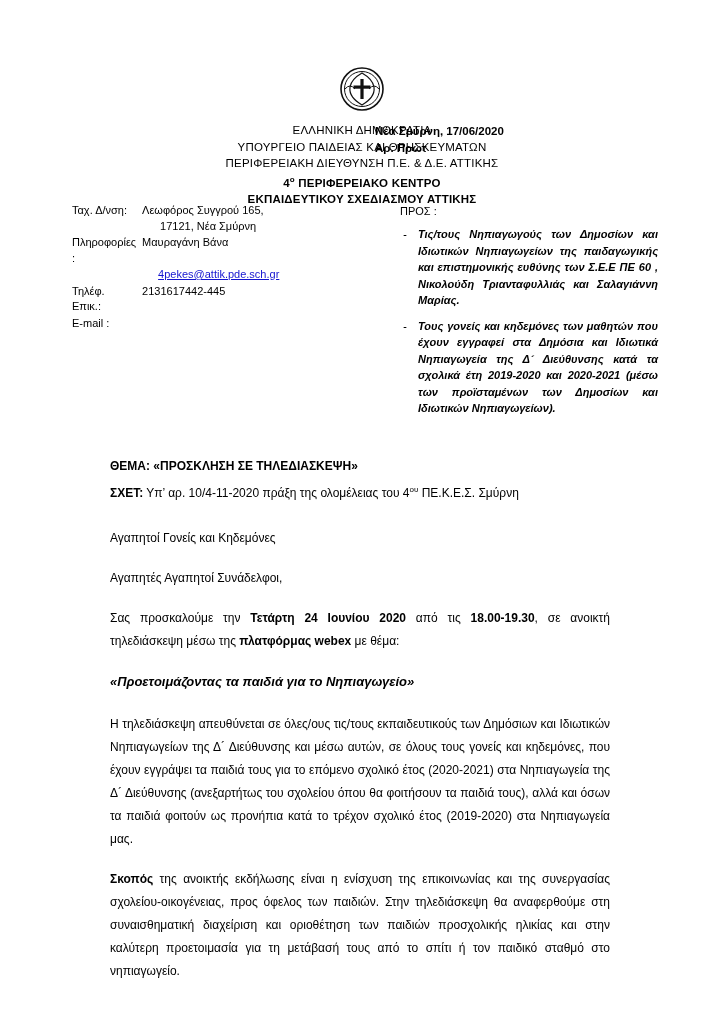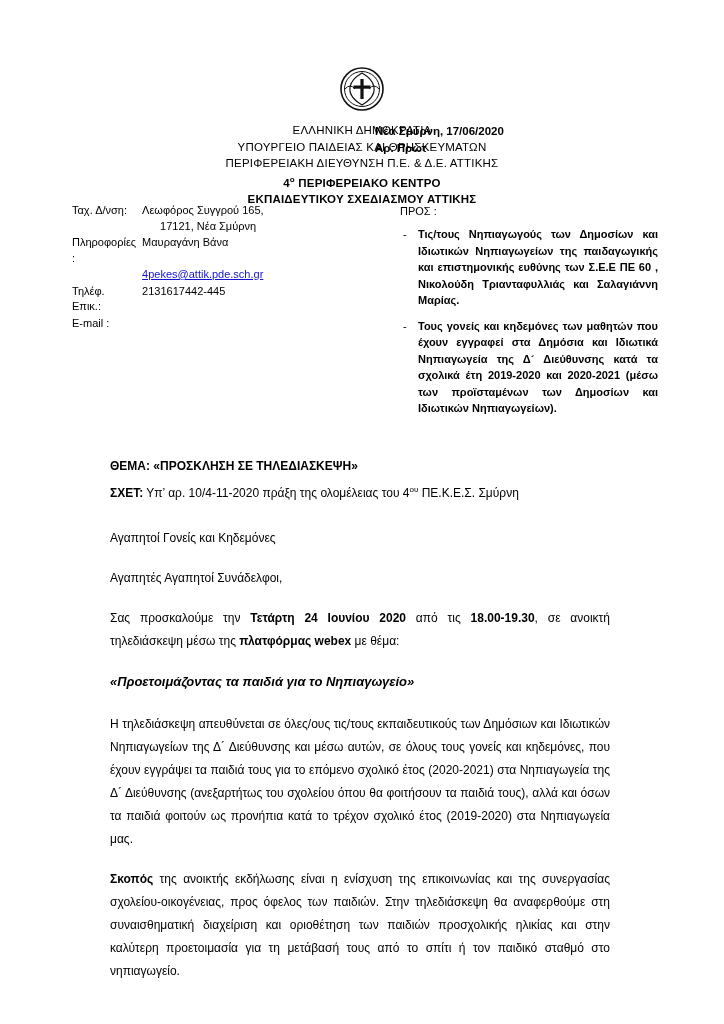--- a/index.html
+++ b/index.html
@@ -68,36 +68,38 @@
     line-height: 15.5px;
   }
   .addr table { border-collapse: collapse; }
   .addr td { vertical-align: top; padding: 0 0 1px 0; }
   .addr td.k { width: 62px; padding-right: 6px; }
   .addr td.v { width: 200px; }
   .addr .indent { padding-left: 18px; display: block; }
   .mail {
     color: #1414d0;
     text-decoration: underline;
+    margin-left: 16px;
   }
 
   
   .pros {
     position: absolute;
     left: 400px;
     top: 203px;
     width: 258px;
     font-size: 11px;
     line-height: 16px;
   }
   .pros-label { font-size: 11px; }
   .pros ul {
     list-style: none;
     margin: 7px 0 0 0;
     padding: 0;
+    font-style: italic;
   }
   .pros li {
     position: relative;
     padding-left: 18px;
     margin-bottom: 9px;
     font-weight: bold;
     text-align: justify;
     font-size: 11px;
     line-height: 16.5px;
   }

